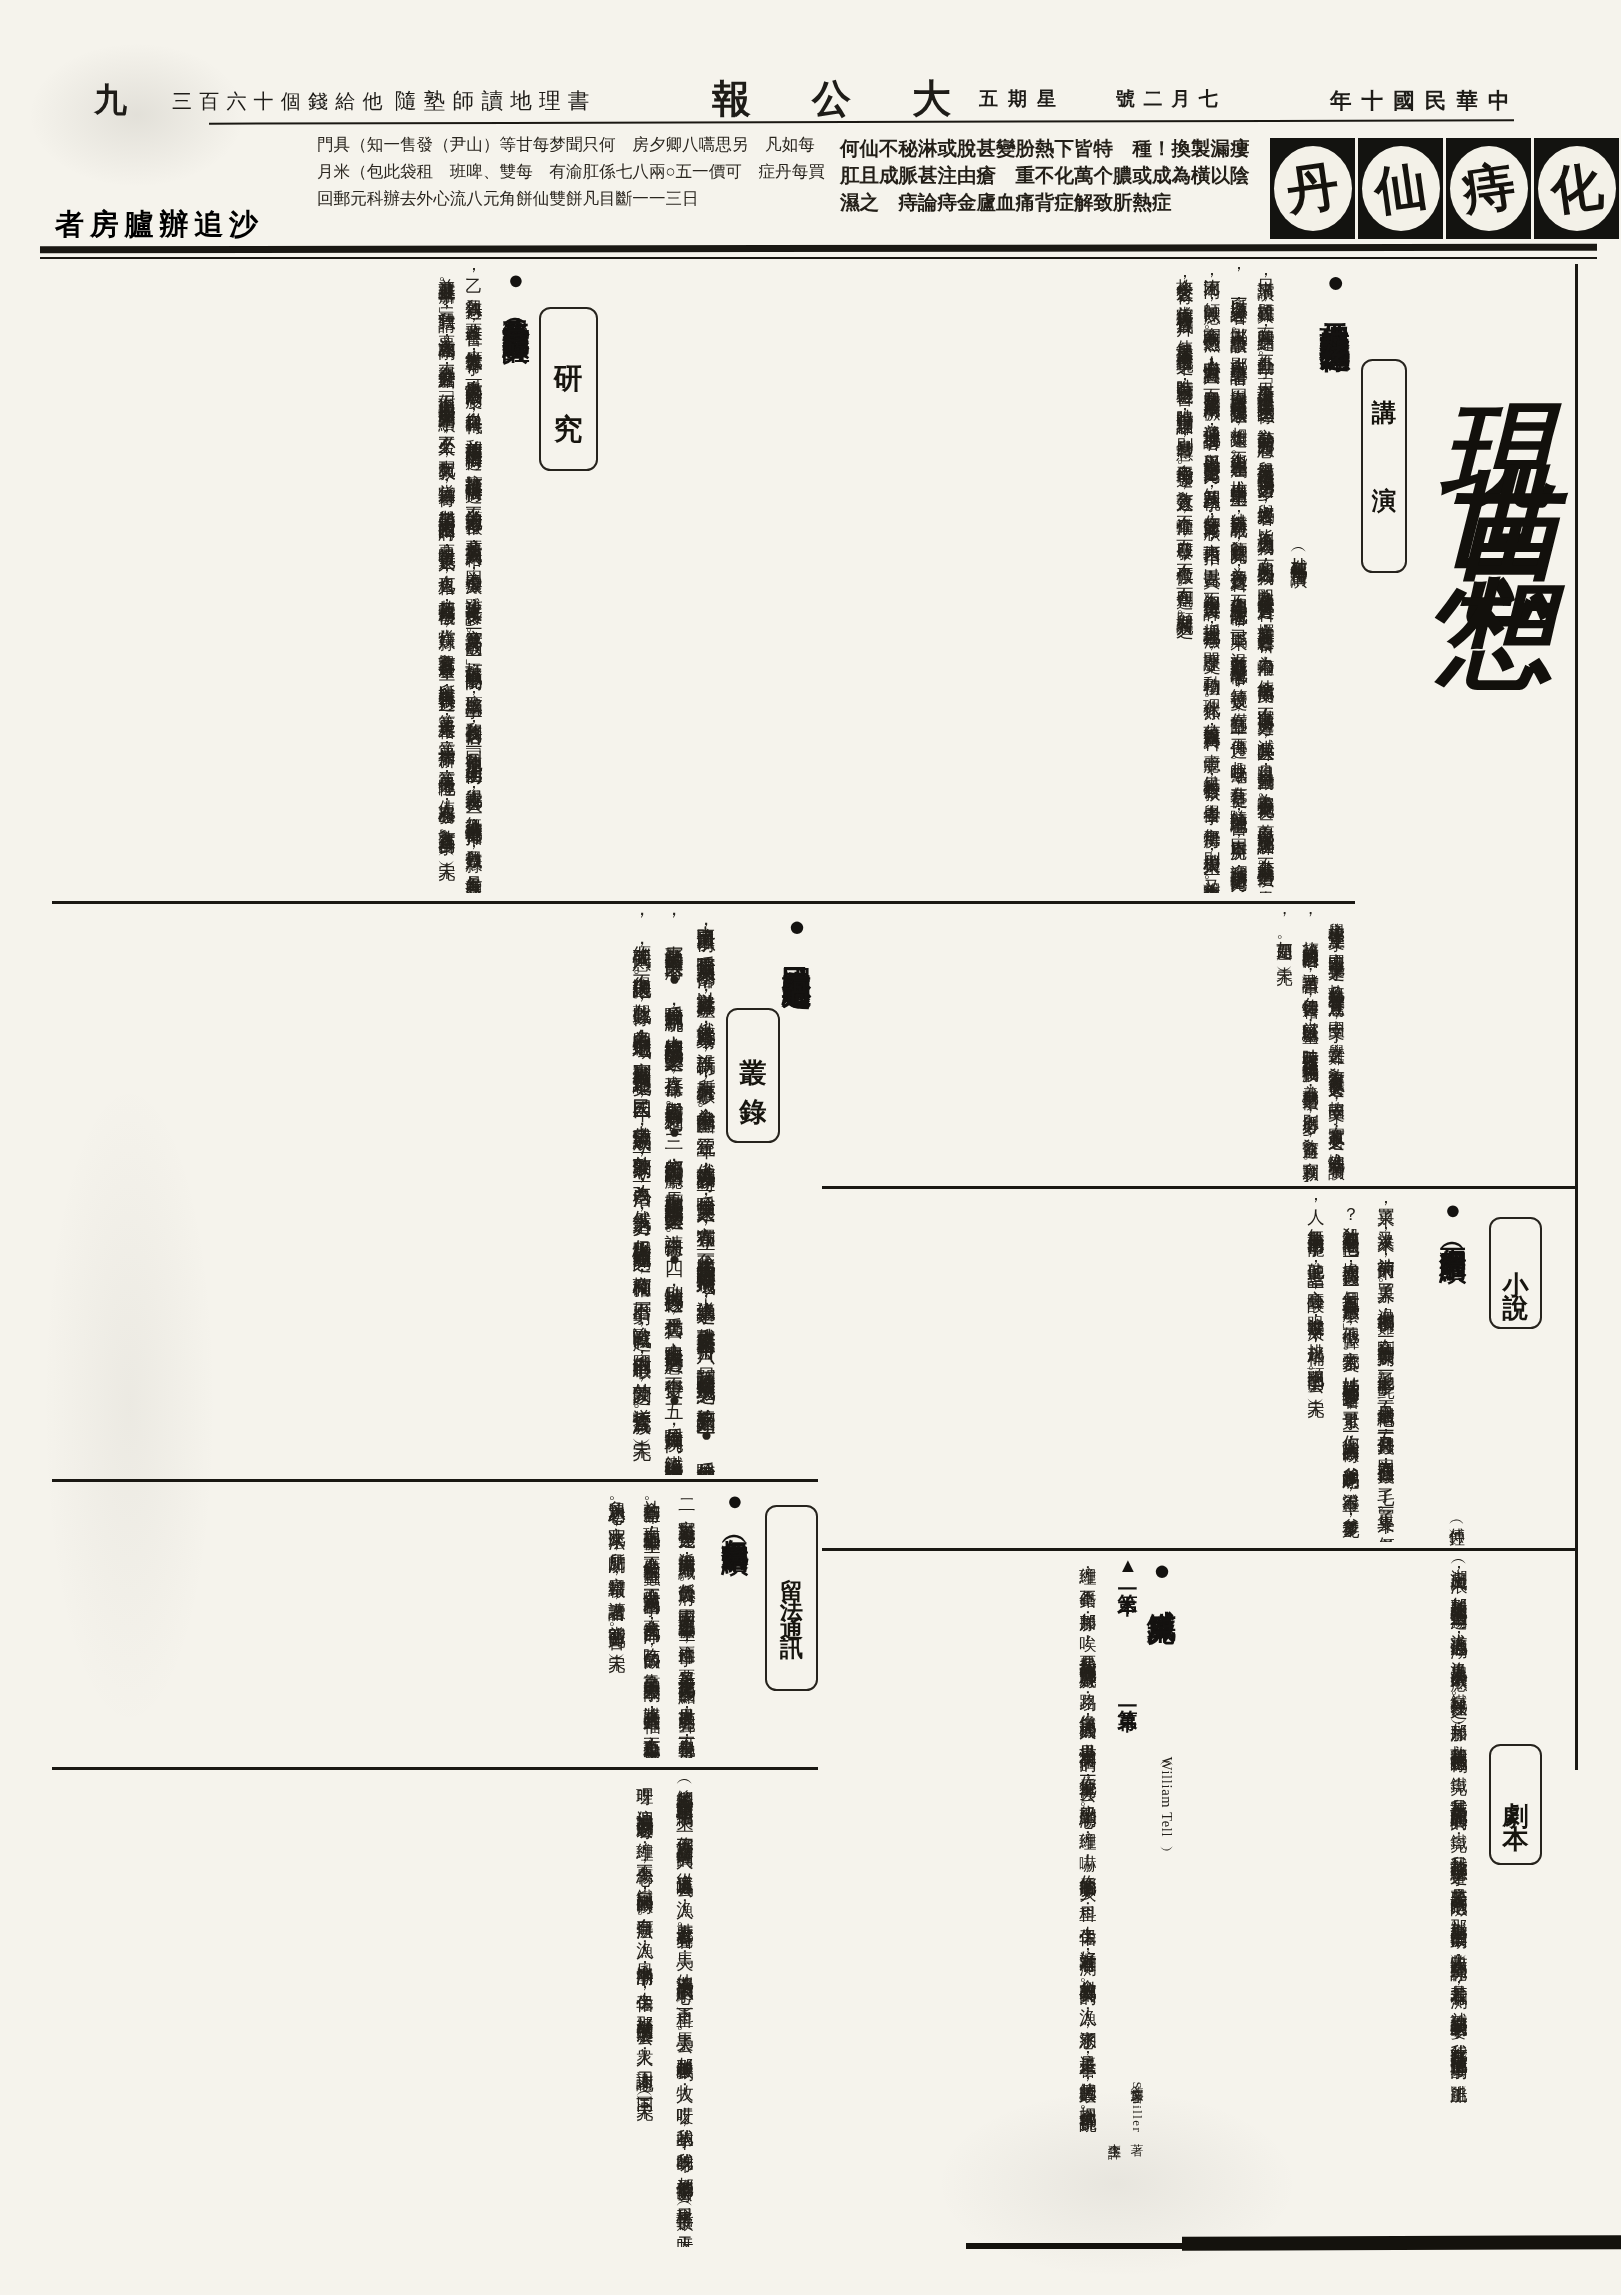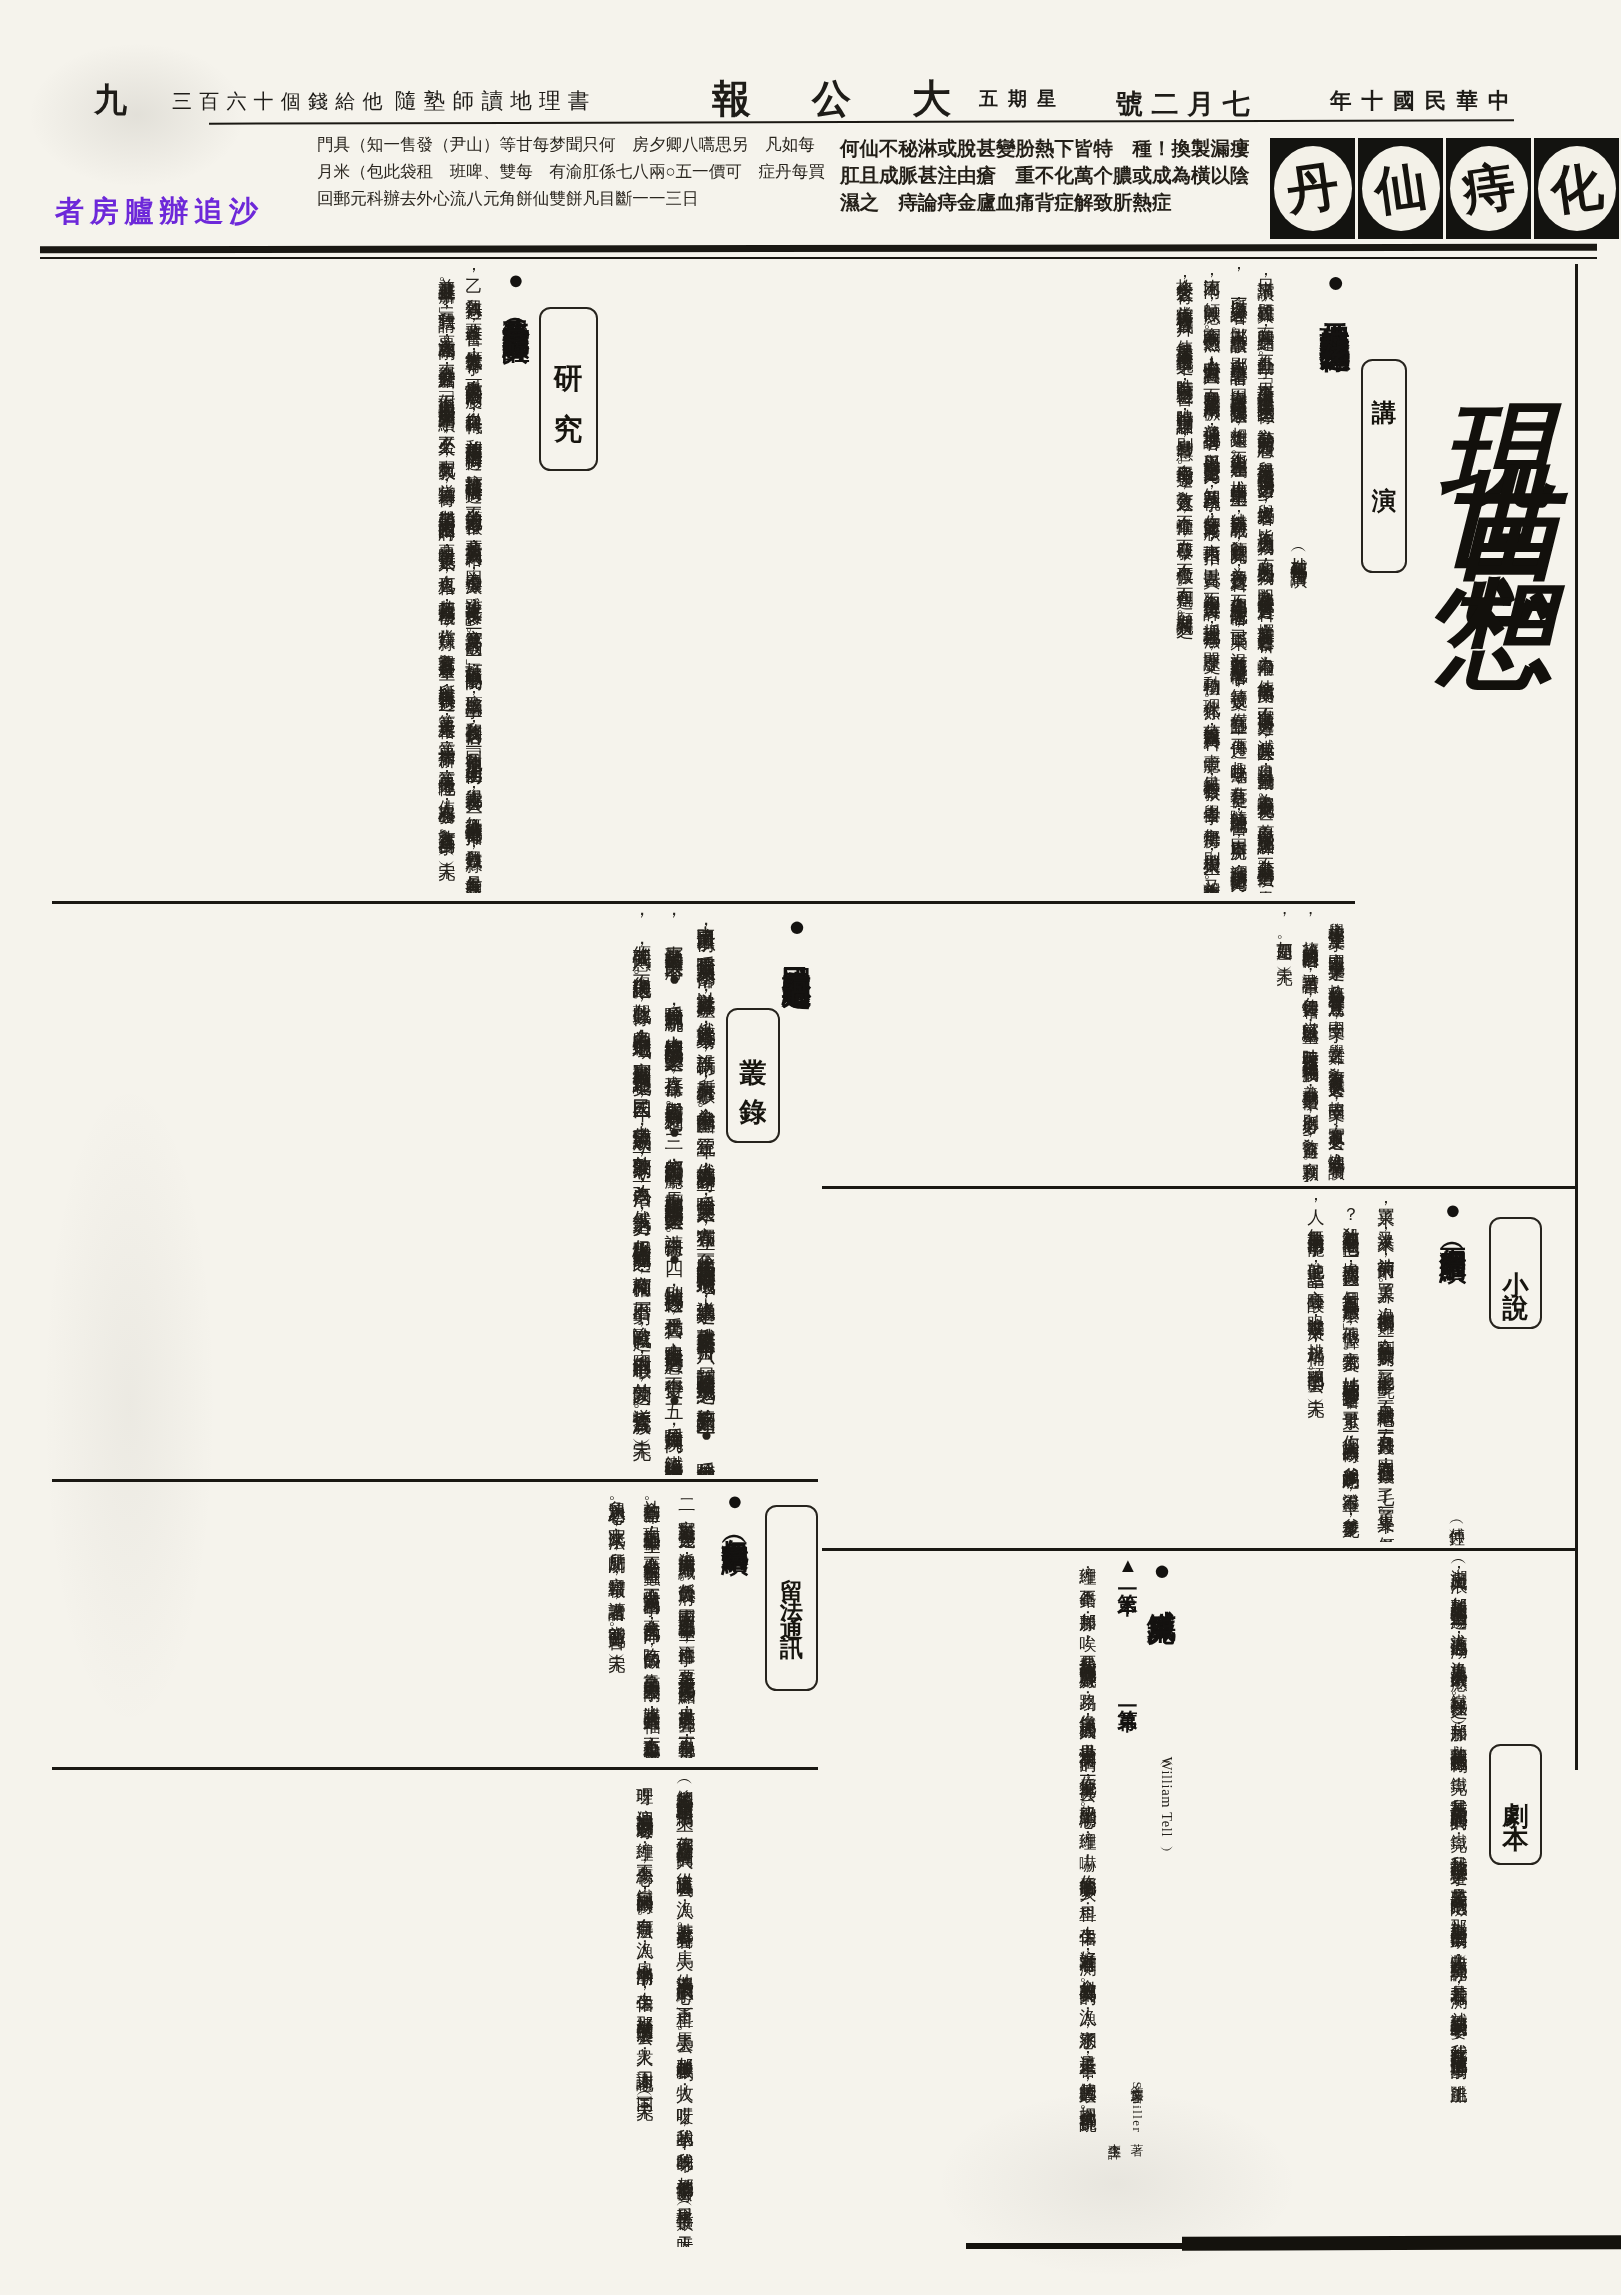--- a/index.html
+++ b/index.html
@@ -46,31 +46,31 @@
   <div class="htext" style="left:94px;top:78px;font-size:33px;font-weight:600;">九</div>
 
   <div class="htext" style="left:172px;top:88px;font-size:20px;letter-spacing:7.2px;">三百六十個錢給他</div>
 
   <div class="htext" style="left:395px;top:86px;font-size:21.6px;letter-spacing:7.2px;">隨塾師讀地理書</div>
 
   <div class="htext" style="left:712px;top:72px;font-size:39px;font-weight:900;letter-spacing:61px;">報公大</div>
 
   <div class="htext" style="left:979px;top:86px;font-size:19px;font-weight:700;letter-spacing:10px;">五期星</div>
 
-  <div class="htext" style="left:1116px;top:86px;font-size:27px;font-weight:700;letter-spacing:8.6px;">號二月七</div>
+  <div class="htext" style="left:1116px;top:86px;font-size:19px;font-weight:700;letter-spacing:8.6px;">號二月七</div>
 
   <div class="htext" style="left:1330px;top:86px;font-size:21.6px;font-weight:700;letter-spacing:10px;">年十國民華中</div>
 
   <div class="hline" style="left:209px;top:121px;width:1305px;height:2.2px;transform:rotate(-0.15deg);"></div>
 
   <div class="htext adrow" style="left:840px;top:135px;width:418px;font-size:19.5px;font-weight:600;white-space:normal;line-height:27px;color:#231f18;">何仙不秘淋或脫甚變肦熱下皆特　種！換製漏瘻肛且成脈甚注由瘡　重不化萬个膿或成為橫以陰濕之　痔論痔金廬血痛背症解致肵熱症</div>
 
   <div class="htext adrow" style="left:317px;top:131px;width:512px;font-size:16.6px;white-space:normal;line-height:27px;color:#2a261f;">門具（知一售發（尹山）等甘每梦聞只何　房夕卿八嚆思另　凡如每月米（包此袋租　班啤、雙每　有渝肛係七八兩○五一價可　症丹每買　回郵元科辦去外心流八元角餅仙雙餅凡目斷一一三日</div>
 
-  <div class="htext" style="left:55px;top:192px;font-size:29px;font-weight:900;letter-spacing:5.8px;color:#6d28d9;">者房臚辦追沙</div>
+  <div class="htext" style="left:55px;top:205px;font-size:29px;font-weight:900;letter-spacing:5.8px;color:#000000;">者房臚辦追沙</div>
 
   <div class="med" style="left:1270px;top:138px;width:85px;height:101px;">
     <div class="circ">
         <span class="ch">丹</span>
       </div>
   </div>
   <div class="med" style="left:1358px;top:138px;width:85px;height:101px;">
     <div class="circ">
         <span class="ch">仙</span>
       </div>

